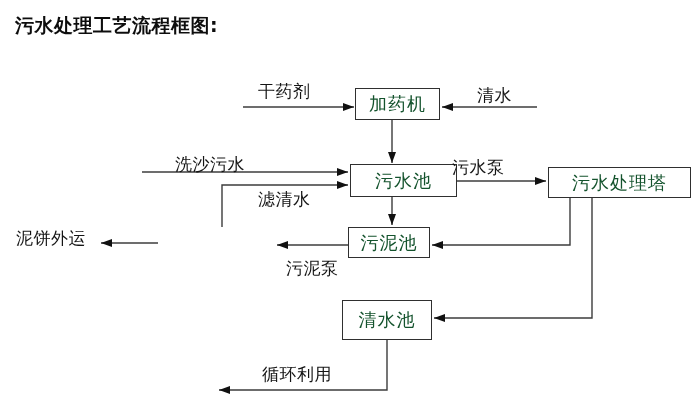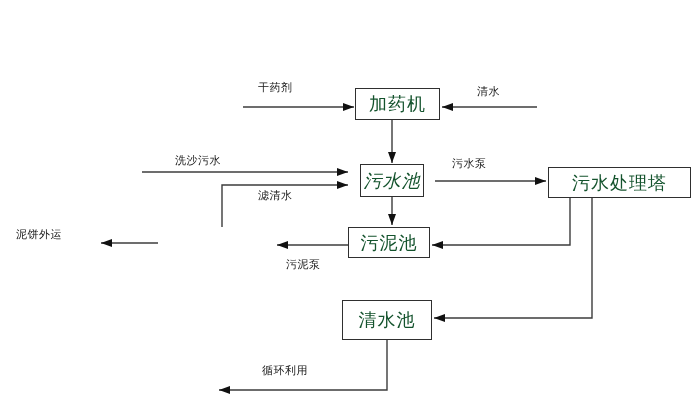--- a/index.html
+++ b/index.html
@@ -39,32 +39,33 @@
     display: flex;
     align-items: center;
     justify-content: center;
     font-size: 18px;
     color: #14532d;
     white-space: nowrap;
     letter-spacing: 1px;
   }
   .edge-label {
     position: absolute;
-    font-size: 11px;
+    font-size: 17px;
     color: #141414;
     white-space: nowrap;
     letter-spacing: 0.5px;
     background: transparent;
   }
 </style>
 </head>
 <body>
 
 <div class="stage">
 
+  <div class="title">污水处理工艺流程框图:</div>
 
   <svg class="lines-svg" viewBox="0 0 700 420">
     <defs>
       <marker id="arw" markerWidth="12" markerHeight="9" refX="11" refY="4" orient="auto" markerUnits="userSpaceOnUse">
         <path d="M0,0 L11,4 L0,8 z" fill="#111111"></path>
       </marker>
     </defs>
 
     <line x1="243" y1="107" x2="354" y2="107" marker-end="url(#arw)"></line>
 
@@ -85,21 +86,21 @@
     <line x1="158" y1="243" x2="101" y2="243" marker-end="url(#arw)"></line>
 
     <polyline points="570,198 570,245 432,245" marker-end="url(#arw)"></polyline>
 
     <polyline points="592,198 592,318 434,318" marker-end="url(#arw)"></polyline>
 
     <polyline points="387,332 387,390 219,390" marker-end="url(#arw)"></polyline>
   </svg>
 
   <div class="node" style="left:355px; top:88px; width:85px; height:32px;">加药机</div>
-  <div class="node" style="left:360px; top:164px; width:64px; height:33px;font-style:italic;">污水池</div>
+  <div class="node" style="left:350px; top:164px; width:107px; height:33px;">污水池</div>
   <div class="node" style="left:548px; top:167px; width:143px; height:31px;">污水处理塔</div>
   <div class="node" style="left:348px; top:227px; width:82px; height:31px;">污泥池</div>
   <div class="node" style="left:342px; top:300px; width:90px; height:40px;">清水池</div>
 
   <div class="edge-label" style="left:258px; top:80px;">干药剂</div>
   <div class="edge-label" style="left:477px; top:84px;">清水</div>
   <div class="edge-label" style="left:452px; top:156px;">污水泵</div>
   <div class="edge-label" style="left:175px; top:153px;">洗沙污水</div>
   <div class="edge-label" style="left:258px; top:188px;">滤清水</div>
   <div class="edge-label" style="left:16px; top:227px;">泥饼外运</div>

